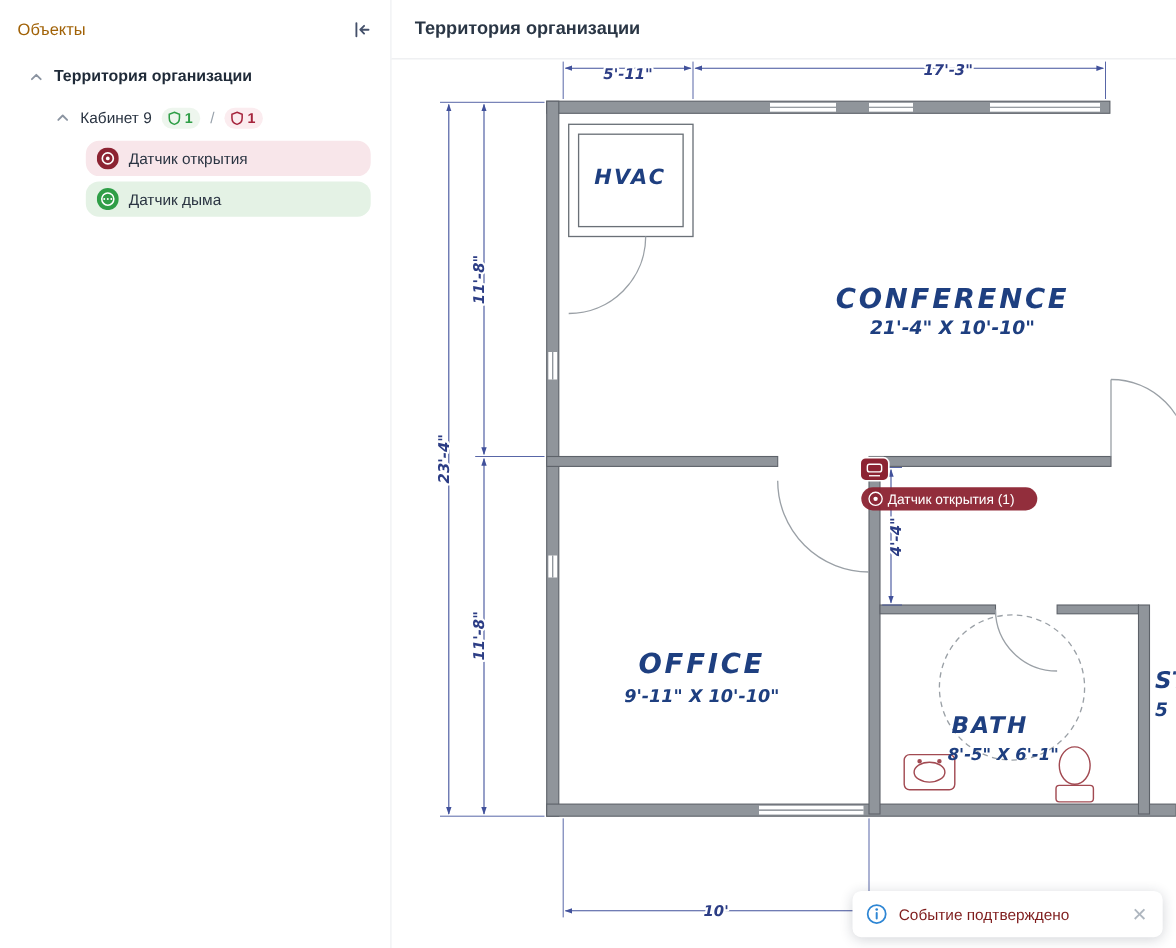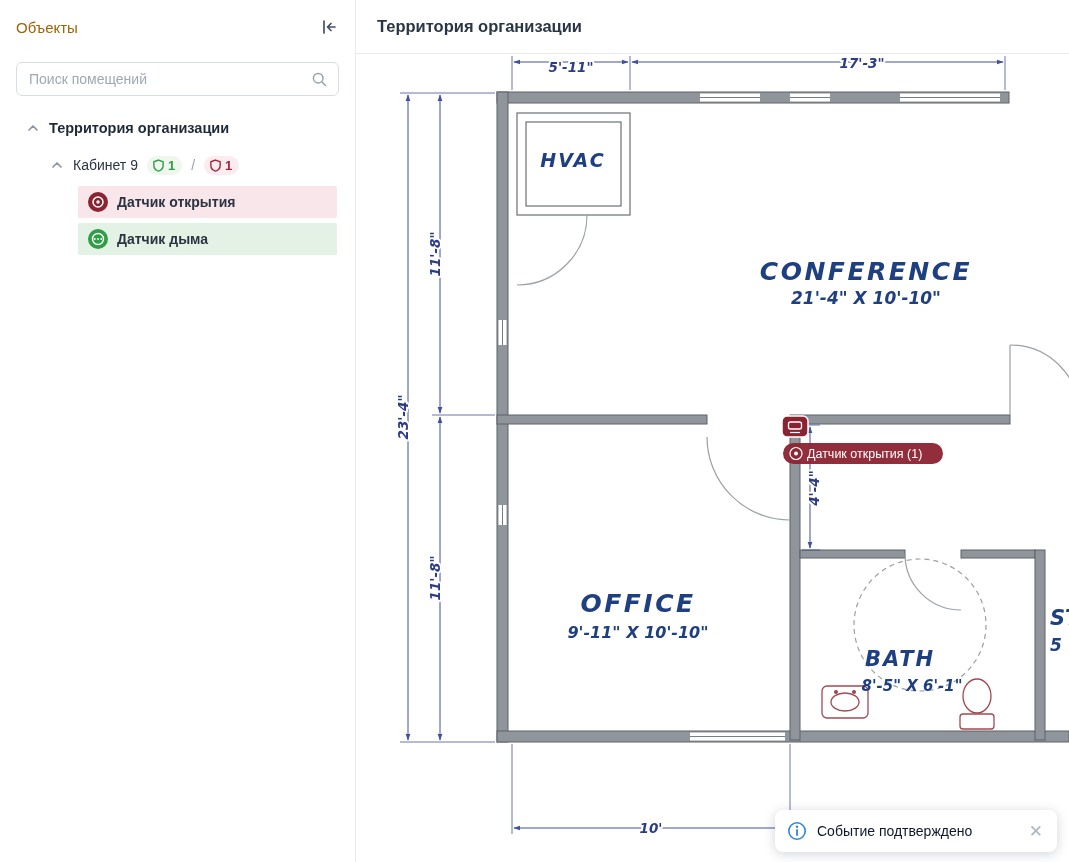--- a/index.html
+++ b/index.html
@@ -22,21 +22,21 @@
     display:flex;align-items:center;padding:0 10px;box-sizing:border-box;}
   .search-box input{flex:1;border:none;outline:none;font-size:14px;color:#333;
     font-family:"Liberation Sans",sans-serif;background:transparent;}
   .search-box input::placeholder{color:#a0a8b1;}
   .tree{font-size:14px;color:#2a3442;}
   .trow{display:flex;align-items:center;gap:9px;height:32px;margin-bottom:5px;}
   .trow.root{padding-left:26px;font-weight:600;color:#1f2a38;font-size:14.5px;}
   .trow.room{padding-left:50px;}
   .trow.device{margin-left:64px;margin-right:8px;background:#f8e5e9;border-radius:6px;
     padding:0 4px 0 10px;cursor:pointer;}
-  .trow.sensor{margin-left:78px;margin-right:18px;border-radius:2px;padding:0 10px;cursor:pointer;font-weight:bold;}
+  .trow.sensor{margin-left:78px;margin-right:18px;border-radius:12px;padding:0 10px;cursor:pointer;}
   .trow.sensor.red{background:#f8e6ea;}
   .trow.sensor.green{background:#e4f2e5;}
   .badge{display:inline-flex;align-items:center;gap:3px;border-radius:10px;
     padding:2px 7px 2px 5px;font-size:13px;font-weight:700;}
   .badge.ok{background:#eef6ee;color:#2f9e47;}
   .badge.alert{background:#fbecef;color:#a5243c;}
   .sep{color:#9aa3ad;}
   .shield-btn{margin-left:auto;width:26px;height:26px;border-radius:6px;background:#2e6fd8;
     border:none;display:flex;align-items:center;justify-content:center;cursor:pointer;}
   
@@ -50,46 +50,37 @@
   .dimt{fill:#2c3d85;font-family:"DejaVu Sans",sans-serif;font-style:italic;font-weight:600;
     font-size:13.5px;paint-order:stroke;stroke:#ffffff;stroke-width:4px;stroke-linejoin:round;}
   .dl{stroke:#41519b;stroke-width:1;}
   .ext{stroke:#41519b;stroke-width:0.8;}
   .thin{stroke:#9aa0a6;stroke-width:1.2;fill:none;}
   .fix{stroke:#a24a52;stroke-width:1.3;fill:none;}
   
   .toast{position:absolute;left:775px;top:810px;width:282px;height:42px;background:#fff;
     border-radius:8px;box-shadow:0 2px 12px rgba(30,40,60,.20);display:flex;align-items:center;
     gap:10px;padding:0 12px;box-sizing:border-box;z-index:5;}
-  .toast-text{font-size:14px;color:#0f172a;flex:1;}
+  .toast-text{font-size:14px;color:#7f1d1d;flex:1;}
   .toast-close{color:#aeb6bf;font-size:17px;line-height:1;background:none;border:none;
     cursor:pointer;padding:0 2px;}
 </style>
 </head>
 <body>
 
 <div class="sidebar">
   <div class="tabs">
     <div class="tab inactive">Объекты</div>
     <button class="collapse-btn">
       <svg width="20" height="20" viewBox="0 0 20 20">
         <path d="M5 4 V16 M16 10 H9 M12 6.5 L8.5 10 L12 13.5" stroke="#44506a" stroke-width="1.7" fill="none" stroke-linecap="round" stroke-linejoin="round"></path>
       </svg>
     </button>
   </div>
 
-  <div class="search-box">
-    <input placeholder="Поиск помещений" style="">
-    <span style="display:flex;">
-      <svg width="17" height="17" viewBox="0 0 17 17">
-        <circle cx="7.2" cy="7.2" r="4.8" stroke="#98a1ac" stroke-width="1.5" fill="none"></circle>
-        <line x1="11" y1="11" x2="14.5" y2="14.5" stroke="#98a1ac" stroke-width="1.5" stroke-linecap="round"></line>
-      </svg>
-    </span>
-  </div>
 
   <div class="tree">
     <div class="trow root">
       <svg width="14" height="14" viewBox="0 0 14 14">
         <polyline points="3,9 7,5 11,9" stroke="#8b94a1" stroke-width="1.7" fill="none" stroke-linecap="round" stroke-linejoin="round"></polyline>
       </svg>
       <span>Территория организации</span>
     </div>
 
     <div class="trow room">

